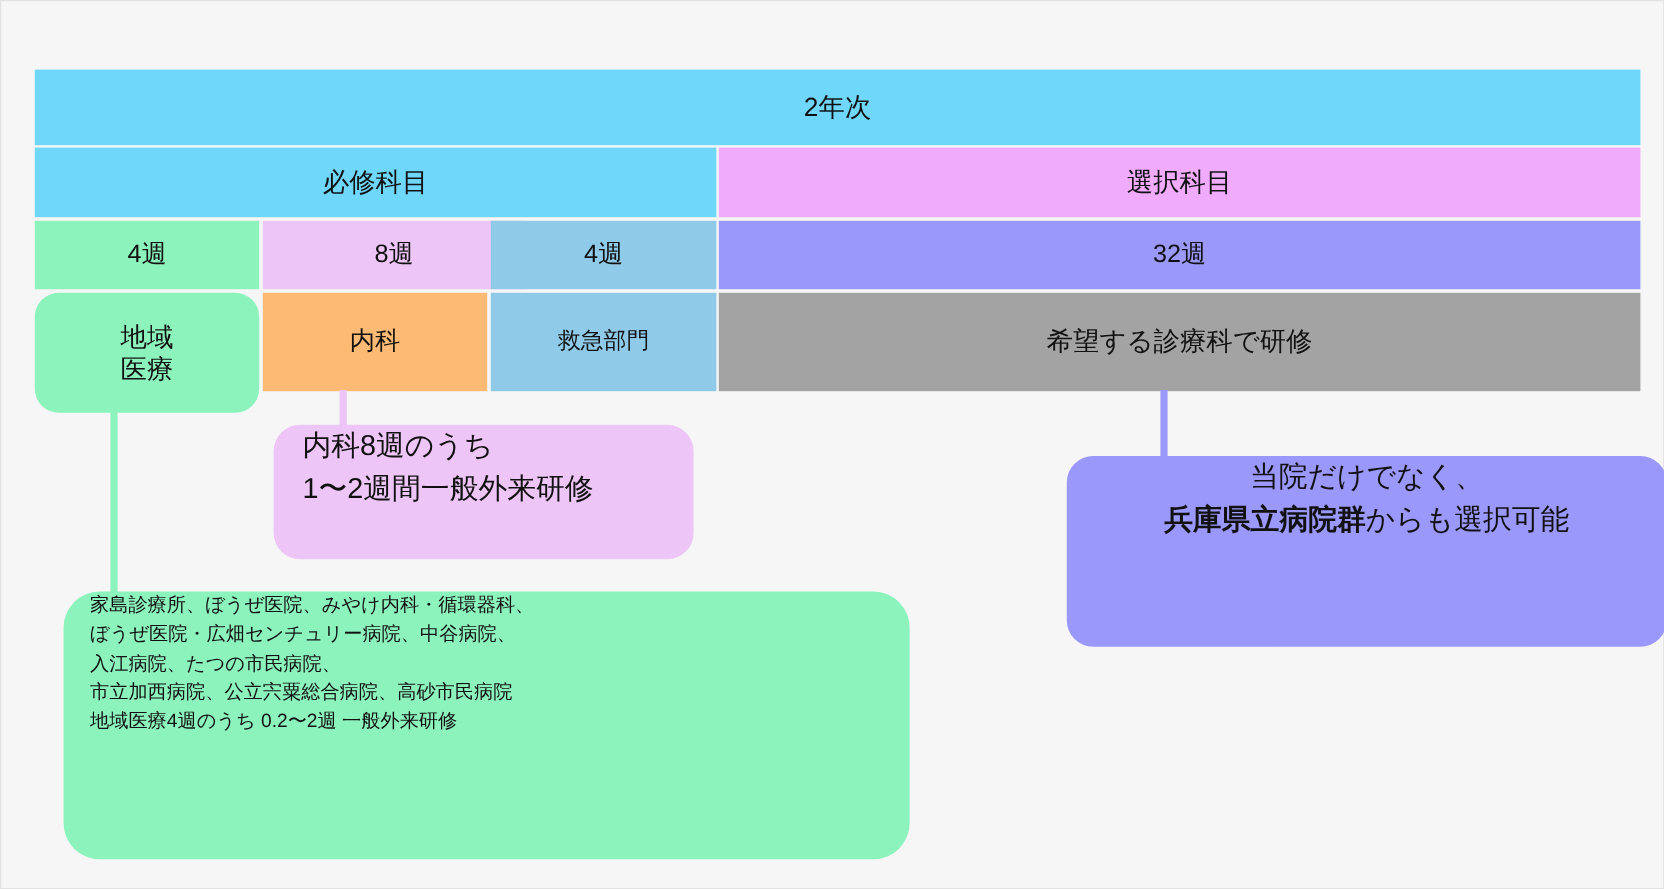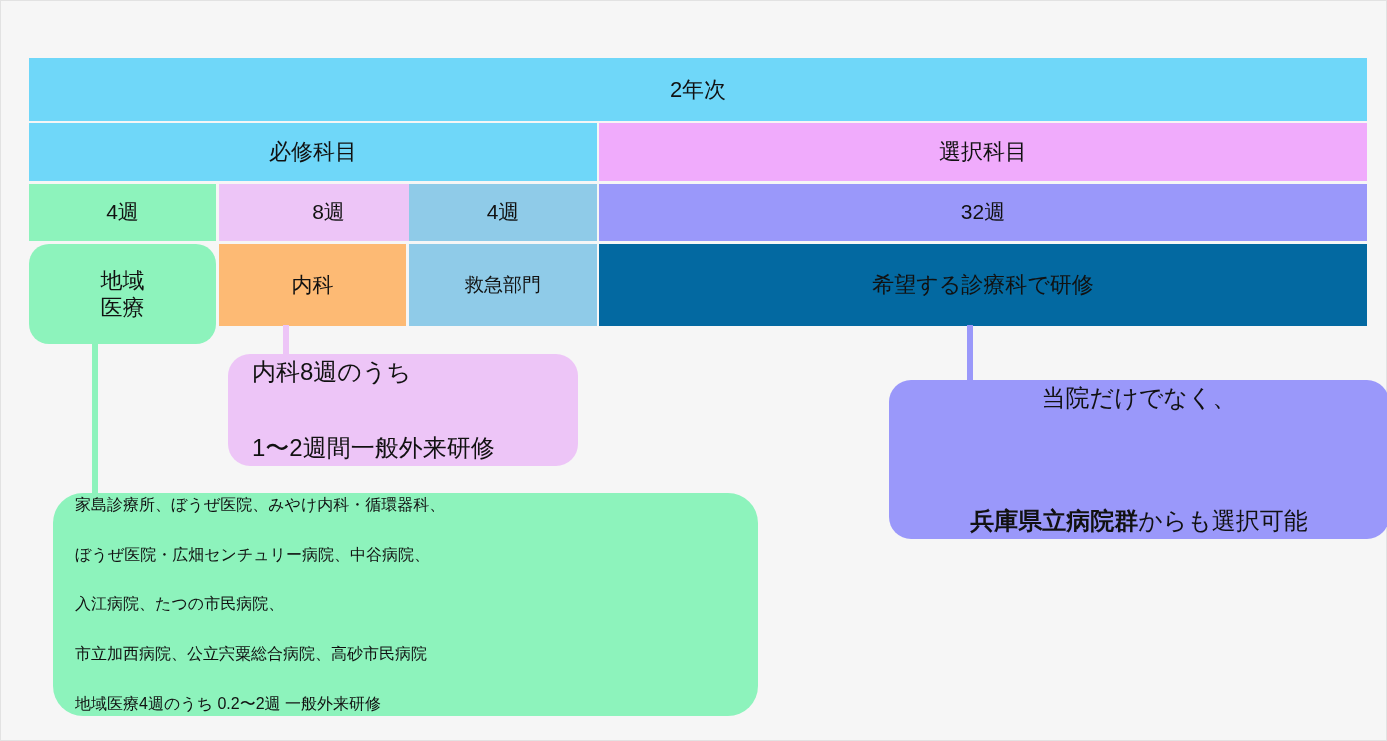--- a/index.html
+++ b/index.html
@@ -118,21 +118,21 @@
     width: 188px;
     height: 82px;
     background: #8fcbe8;
     font-size: 19px;
   }
   .sub-sentaku {
     left: 598px;
     top: 243px;
     width: 768px;
     height: 82px;
-    background: #0369a1;
+    background: #a3a3a3;
     font-size: 22px;
   }
 
   
   .connector {
     position: absolute;
     width: 6px;
   }
   .conn-green {
     left: 91px;
@@ -152,21 +152,21 @@
     height: 60px;
     background: #9a98fa;
   }
 
   
   .callout {
     position: absolute;
     box-sizing: border-box;
     display: flex;
     flex-direction: column;
-    justify-content: space-between;
+    justify-content: flex-start;
   }
 
   .callout-naika {
     left: 227px;
     top: 353px;
     width: 350px;
     height: 112px;
     background: #edc5f7;
     border-radius: 22px;
     padding: 0 24px;

